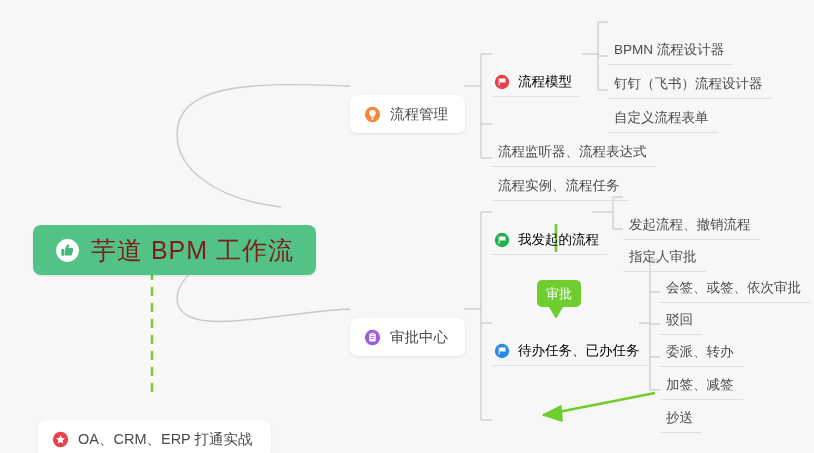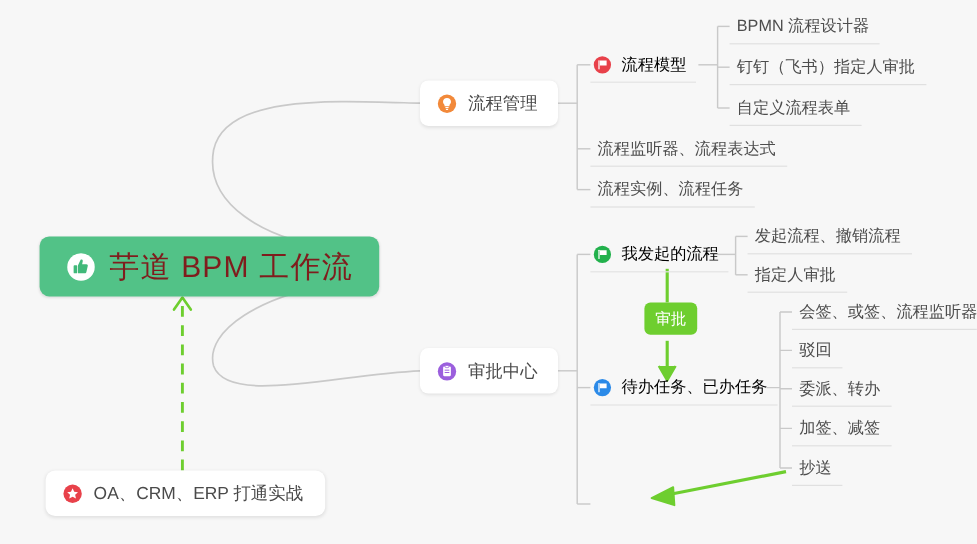--- a/index.html
+++ b/index.html
@@ -29,20 +29,21 @@
     pointer-events: none;
   }
 
   
   .node {
     position: absolute;
     display: flex;
     align-items: center;
     box-sizing: border-box;
     white-space: nowrap;
+    margin-top: 28px;
   }
 
   
   .root-node {
     background: #52c287;
     border-radius: 8px;
     padding: 0 22px;
     height: 50px;
     box-shadow: 0 1px 2px rgba(0,0,0,0.10);
   }
@@ -215,21 +216,21 @@
       </svg>
     </span>
     <span class="flat-label">流程模型</span>
   </div>
 
   <div class="node leaf-node" style="left:608px; top:8px;">
     <span class="leaf-label">BPMN 流程设计器</span>
   </div>
 
   <div class="node leaf-node" style="left:608px; top:42px;">
-    <span class="leaf-label">钉钉（飞书）指定人审批</span>
+    <span class="leaf-label">钉钉（飞书）流程设计器</span>
   </div>
 
   <div class="node leaf-node" style="left:608px; top:76px;">
     <span class="leaf-label">自定义流程表单</span>
   </div>
 
   <div class="node leaf-node" style="left:492px; top:110px;">
     <span class="leaf-label">流程监听器、流程表达式</span>
   </div>
 
@@ -278,21 +279,21 @@
       <svg width="16" height="16" viewBox="0 0 20 20">
         <circle cx="10" cy="10" r="9" fill="#2b8ae8"></circle>
         <rect x="5.8" y="5.2" width="1.3" height="9.6" rx="0.6" fill="#ffffff"></rect>
         <path d="M7.4 5.6 L14.4 5.6 L14.4 10.6 L7.4 10.6 Z" fill="#ffffff"></path>
       </svg>
     </span>
     <span class="flat-label">待办任务、已办任务</span>
   </div>
 
   <div class="node leaf-node" style="left:660px; top:246px;">
-    <span class="leaf-label">会签、或签、流程监听器</span>
+    <span class="leaf-label">会签、或签、依次审批</span>
   </div>
 
   <div class="node leaf-node" style="left:660px; top:278px;">
     <span class="leaf-label">驳回</span>
   </div>
 
   <div class="node leaf-node" style="left:660px; top:310px;">
     <span class="leaf-label">委派、转办</span>
   </div>
 

